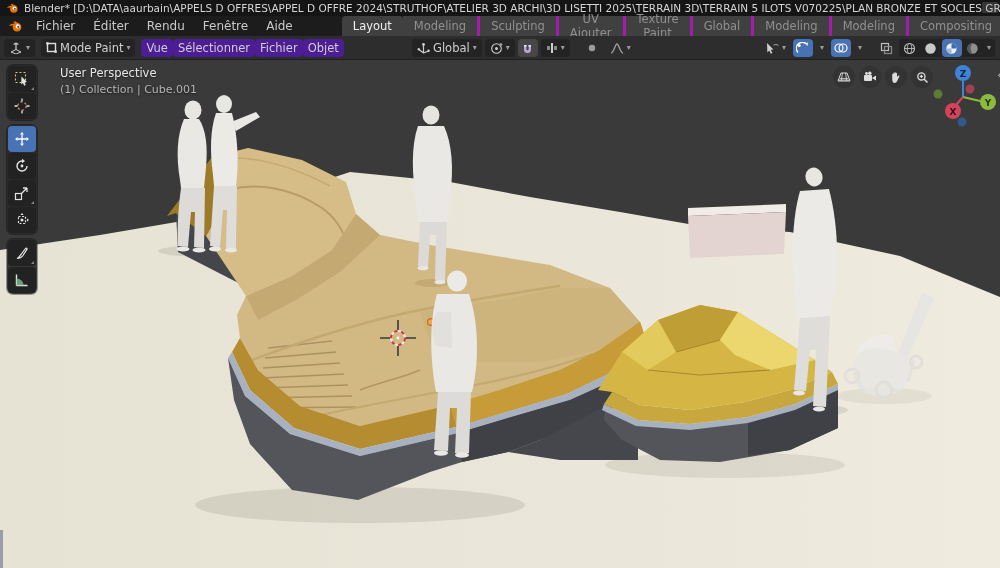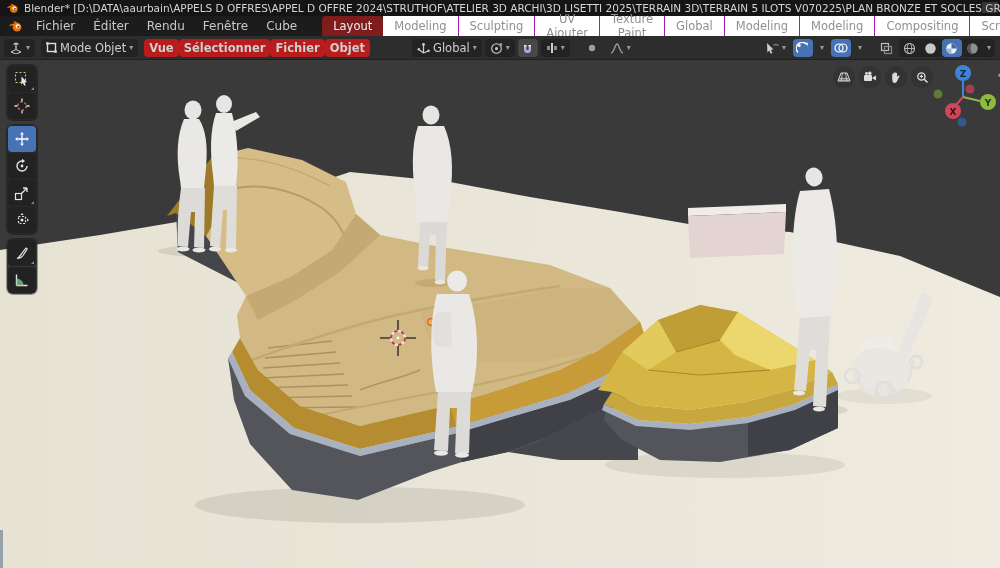--- a/index.html
+++ b/index.html
@@ -11,29 +11,29 @@
     display:flex;align-items:center;padding:0 6px;color:#d6d6d6;font-size:10.5px;white-space:nowrap;}
   #titlebar .blender-logo{width:13px;height:12px;margin-right:5px;flex:0 0 auto;}
   #win-controls{position:absolute;right:2px;top:2px;width:16px;height:11px;background:#9a9a9a;opacity:.25;border-radius:1px;}
 
   
   #menurow{position:absolute;left:0;top:16px;width:1000px;height:20px;background:#1c1c1c;
     display:flex;align-items:stretch;color:#c9c9c9;font-size:12px;text-align:center;}
   #menurow .blender-logo{width:15px;height:14px;margin:3px 4px 0 8px;flex:0 0 auto;}
   .menu-item{padding:0 9px;display:flex;align-items:center;cursor:default;}
   #tabs{display:flex;margin-left:16px;align-items:stretch;}
-  .tab{padding:0 11px;display:flex;align-items:center;color:#909090;background:#ffffff;
-    border-right:1px solid #a21caf;font-size:11.5px;}
-  .tab.active{background:#7f1d1d;color:#efefef;border-radius:4px 4px 0 0;border-right:none;}
+  .tab{padding:0 11px;display:flex;align-items:center;color:#909090;background:#404040;
+    border-right:3px solid #a21caf;font-size:11.5px;}
+  .tab.active{background:#404040;color:#efefef;border-radius:4px 4px 0 0;border-right:none;margin-left:24px;}
 
   
   #vpheader{position:absolute;left:0;top:36px;width:1000px;height:24px;background:#2d2d2d;
     border-bottom:1px solid #1f1f1f;display:flex;align-items:center;padding:0 4px;color:#cfcfcf;font-size:11.5px;}
   .chip{display:flex;align-items:center;gap:3px;height:18px;padding:0 5px;border-radius:4px;background:#232323;}
-  .chip.light{background:#b91c1c;font-weight:bold;}
+  .chip.light{background:#4c1d95;}
   .chip.flat{background:transparent;}
   .chevron{font-size:8px;color:#9a9a9a;line-height:1;}
   .hgap{width:6px;flex:0 0 auto;}
   #vp-center{position:absolute;left:412px;top:3px;display:flex;align-items:flex-end;gap:3px;}
   #vp-right{position:absolute;right:5px;top:3px;display:flex;align-items:center;gap:2px;}
   .tglbtn{display:flex;align-items:center;justify-content:center;width:20px;height:18px;border-radius:4px;}
   .tglbtn.on{background:#4772b3;}
   .shadegroup{display:flex;align-items:center;background:#232323;border-radius:4px;padding:0 1px;gap:1px;}
 
   
@@ -75,21 +75,21 @@
     <svg class="blender-logo" viewBox="0 0 16 14">
       <path d="M1,7 C3,4.6 6,4 8.2,4.6 L5.6,2.4 L7.6,1.8 L12.4,5.2 Z" fill="#ea7600"></path>
       <circle cx="9.6" cy="8.2" r="4.6" fill="#ea7600"></circle>
       <circle cx="10.4" cy="7.4" r="2.2" fill="#fff"></circle>
       <circle cx="10.9" cy="7.9" r="1.1" fill="#2a4a7a"></circle>
     </svg>
     <div class="menu-item">Fichier</div>
     <div class="menu-item">Éditer</div>
     <div class="menu-item">Rendu</div>
     <div class="menu-item">Fenêtre</div>
-    <div class="menu-item">Cube</div>
+    <div class="menu-item">Aide</div>
 
     <div id="tabs">
       <div class="tab active">Layout</div>
       <div class="tab">Modeling</div>
       <div class="tab">Sculpting</div>
       <div class="tab">UV Ajouter</div>
       <div class="tab">Texture Paint</div>
       <div class="tab">Global</div>
       <div class="tab">Modeling</div>
       <div class="tab">Modeling</div>
@@ -108,21 +108,21 @@
       </svg>
       <span class="chevron">▾</span>
     </div>
     <div class="hgap"></div>
     <div class="chip">
       <svg width="11" height="11" viewBox="0 0 11 11">
         <rect x="1.5" y="1.5" width="8" height="8" fill="none" stroke="#ddd" stroke-width="1.4"></rect>
         <rect x="0.2" y="0.2" width="2.4" height="2.4" fill="#ddd"></rect>
         <rect x="8.4" y="8.4" width="2.4" height="2.4" fill="#ddd"></rect>
       </svg>
-      <span>Mode Objet</span>
+      <span>Mode Paint</span>
       <span class="chevron">▾</span>
     </div>
     <div class="hgap"></div>
     <div class="chip light">Vue</div>
     <div class="chip light">Sélectionner</div>
     <div class="chip light">Fichier</div>
     <div class="chip light">Objet</div>
 
     <div id="vp-center">
       <div class="chip">
@@ -370,20 +370,24 @@
         <path d="M856,296 C860,280 876,272 892,276 L896,292 C882,286 862,286 856,296 Z" fill="#efedea"></path>
         <path d="M864,332 L854,312 M900,334 L886,324 M908,322 L914,300" stroke="#e2e1dd" stroke-width="3" fill="none"></path>
         <circle cx="852" cy="316" r="7" fill="none" stroke="#dfdedb" stroke-width="3"></circle>
         <circle cx="884" cy="330" r="8" fill="none" stroke="#dfdedb" stroke-width="3"></circle>
         <circle cx="916" cy="302" r="6" fill="none" stroke="#dfdedb" stroke-width="3"></circle>
       </g>
 
       <rect x="0" y="470" width="3" height="38" fill="#96a0ac"></rect>
     </svg>
 
+    <div id="vp-text">
+      <div>User Perspective</div>
+      <div class="sub">(1) Collection | Cube.001</div>
+    </div>
 
     <div id="toolshelf">
       <div class="toolgroup">
         <div class="toolbtn">
           <svg width="16" height="16" viewBox="0 0 16 16">
             <rect x="1.5" y="1.5" width="10" height="10" fill="none" stroke="#d8c690" stroke-width="1.1" stroke-dasharray="2 2"></rect>
             <path d="M7.5,5.5 L13,11 L10.4,11.2 L11.8,14 L10.2,14.7 L8.9,11.9 L7.2,13.6 Z" fill="#e4e4e4"></path>
           </svg>
           <span class="corner"></span>
         </div>

